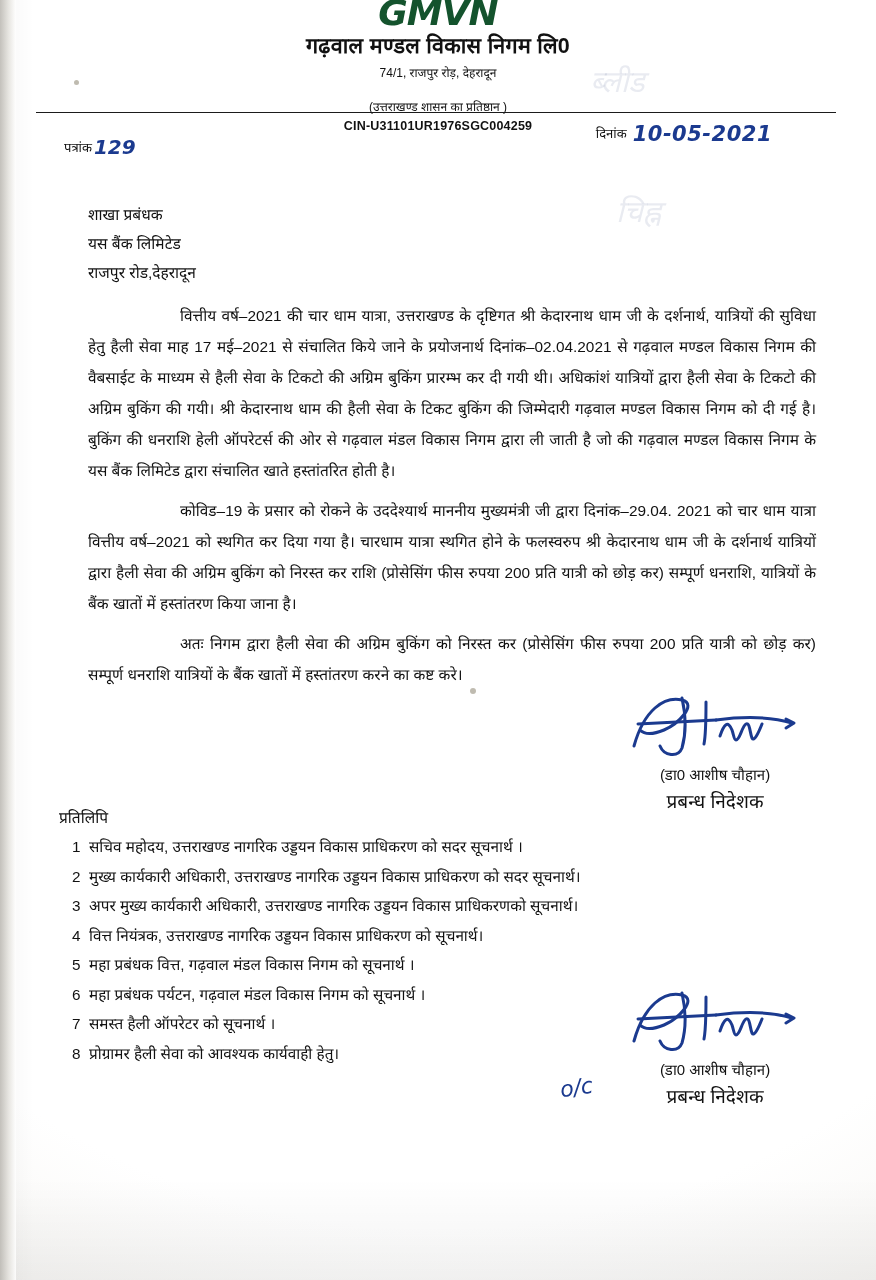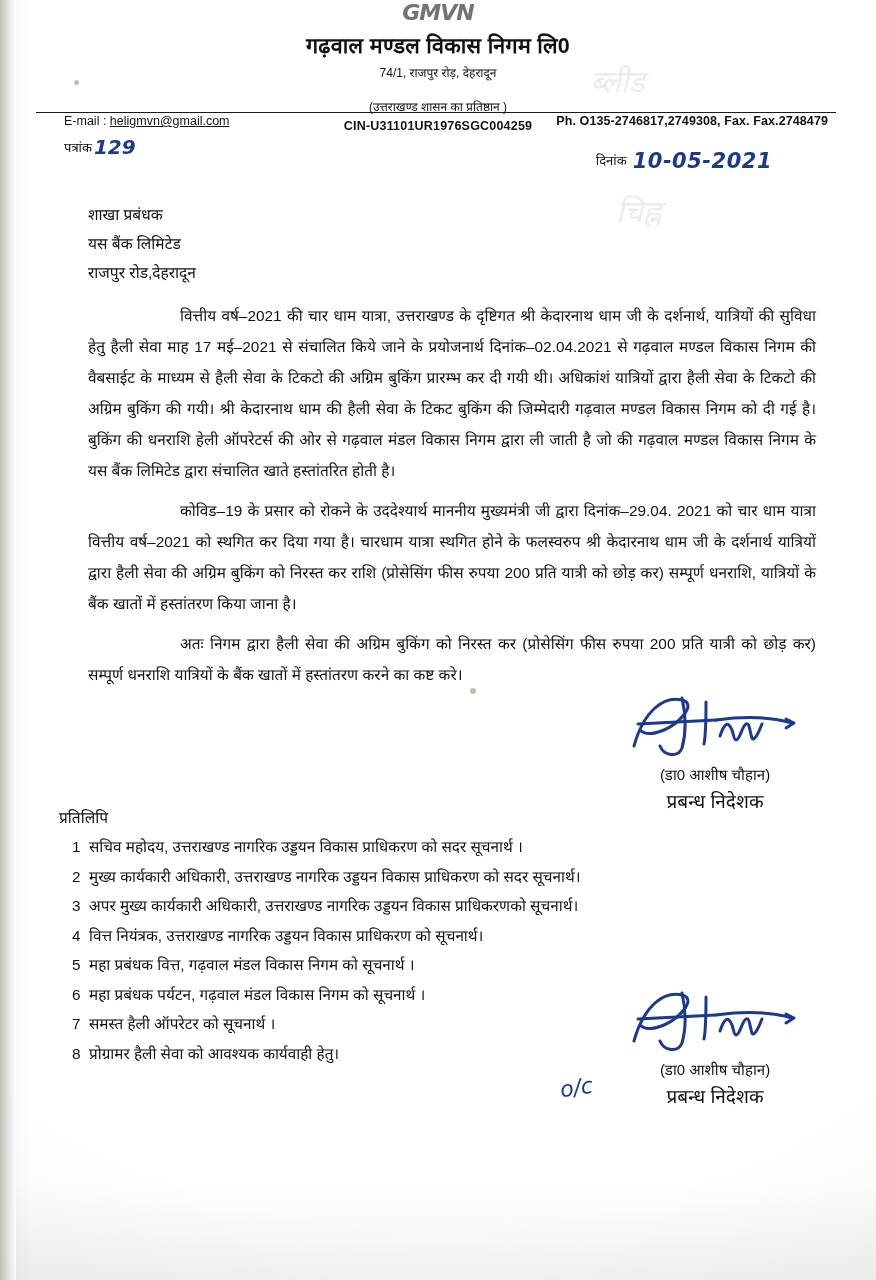--- a/index.html
+++ b/index.html
@@ -38,23 +38,23 @@
   
   .letterhead {
     position: absolute;
     left: 0; right: 0; top: 0;
     text-align: center;
   }
   .logo {
     font-family: "DejaVu Sans", sans-serif;
     font-weight: 700;
     font-style: italic;
-    font-size: 22px;
+    font-size: 36px;
     letter-spacing: -1px;
-    color: #737373;
+    color: #14532d;
     margin-top: 2px;
     line-height: 22px;
   }
   .org-name {
     font-size: 21.5px;
     font-weight: 700;
     letter-spacing: .3px;
     margin-top: 6px;
   }
   .org-addr {
@@ -105,21 +105,21 @@
     color: #1b3a8f;
     font-size: 20px;
     font-weight: 600;
     font-style: italic;
     margin-left: 2px;
     vertical-align: -2px;
   }
   .dateline {
     position: absolute;
     right: 104px;
-    top: 149px;
+    top: 122px;
     font-size: 13px;
   }
   .dateline .hand {
     font-family: "DejaVu Sans", sans-serif;
     color: #1b3a8f;
     font-size: 21px;
     font-weight: 600;
     font-style: italic;
     margin-left: 6px;
     vertical-align: -3px;
@@ -237,27 +237,20 @@
   <div class="letterhead">
     <div class="logo">GMVN</div>
     <div class="org-name">गढ़वाल मण्डल विकास निगम लि0</div>
     <div class="org-addr">74/1, राजपुर रोड़, देहरादून</div>
     <div class="org-sub">(उत्तराखण्ड शासन का प्रतिष्ठान )</div>
     <div class="org-cin">CIN-U31101UR1976SGC004259</div>
   </div>
 
   <div class="rule"></div>
 
-  <div class="contact-row">
-    <div class="email">
-      <span>E-mail :</span>
-      <u>heligmvn@gmail.com</u>
-    </div>
-    <div class="phone">Ph. O135-2746817,2749308, Fax. Fax.2748479</div>
-  </div>
 
   <div class="refno">
     <span>पत्रांक</span><span class="hand">129</span>
   </div>
 
   <div class="dateline">
     <span>दिनांक</span><span class="hand">10-05-2021</span>
   </div>
 
   <div class="addressee">

